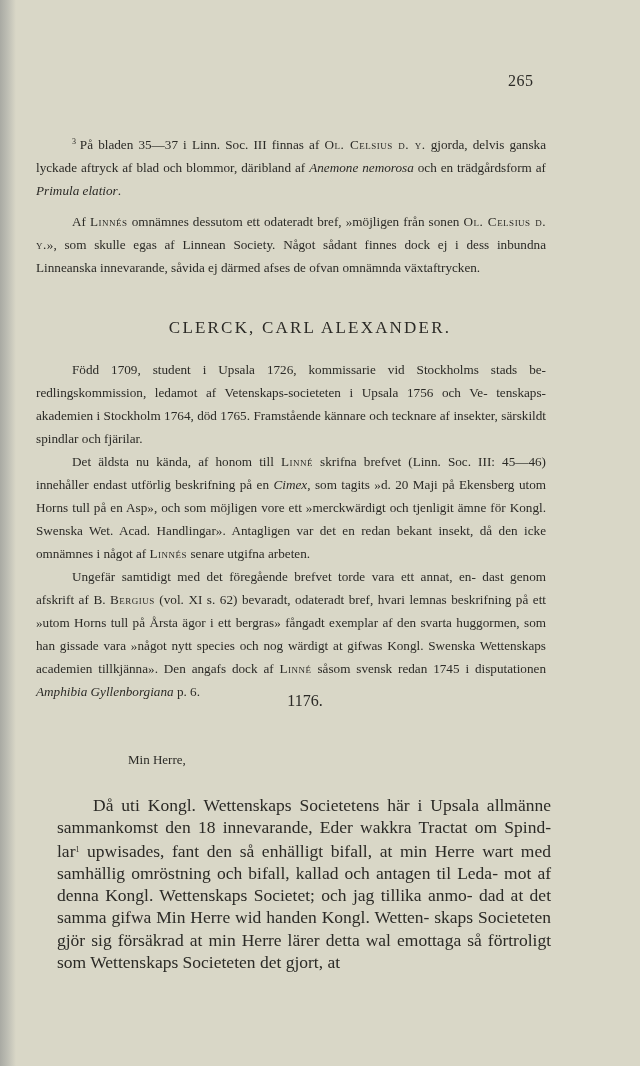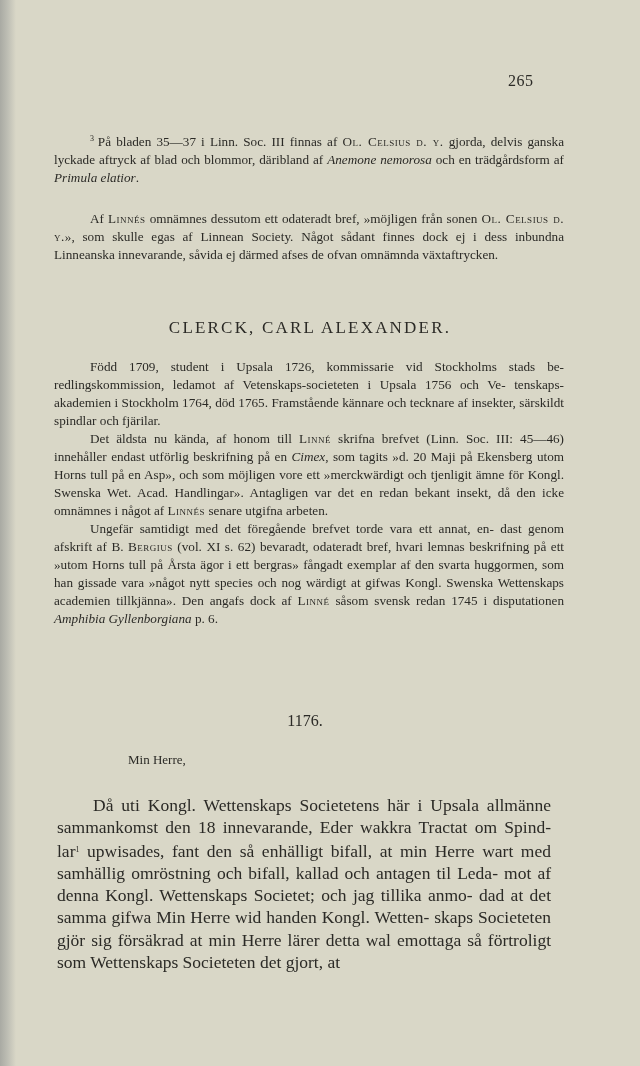--- a/index.html
+++ b/index.html
@@ -12,38 +12,38 @@
     }
     .gutter {
       position: absolute; left: 0; top: 0; bottom: 0; width: 16px;
       background: linear-gradient(to right, #a9aaa3 0%, #bfbfb5 50%, #d9d7c7 100%);
     }
     .page-number {
       position: absolute; left: 508px; top: 72px;
       font-size: 16px; letter-spacing: 0.5px;
     }
     .small {
-      position: absolute; left: 54px; width: 510px;
-      font-size: 13.2px; line-height: 18px; text-align: justify;
+      position: absolute; left: 36px; width: 510px;
+      font-size: 13.2px; line-height: 23px; text-align: justify;
     }
     .small p { margin: 0; text-indent: 36px; }
     .sc { font-variant: small-caps; letter-spacing: 0.5px; }
     .it { font-style: italic; }
     .sup { font-size: 8px; vertical-align: 5px; }
     #notes { top: 130px; }
     #notes p.n4 { text-indent: 36px; }
     #note-extra { top: 210px; }
     .heading {
       position: absolute; left: 0; width: 640px; top: 318px;
       text-align: center; font-size: 17px; letter-spacing: 2.2px;
       padding-right: 20px; box-sizing: border-box;
     }
     #bio { top: 358px; }
     .letter-no {
-      position: absolute; left: 0; width: 640px; top: 712px;
+      position: absolute; left: 0; width: 640px; top: 692px;
       text-align: center; font-size: 16px; padding-right: 30px; box-sizing: border-box;
     }
     .salutation {
       position: absolute; left: 128px; top: 752px; font-size: 13px;
     }
     .large {
       position: absolute; left: 49px; width: 510px; top: 786px;
       font-size: 17.5px; line-height: 22.3px; text-align: justify;
     }
     .large p { margin: 8px; text-indent: 36px; }

